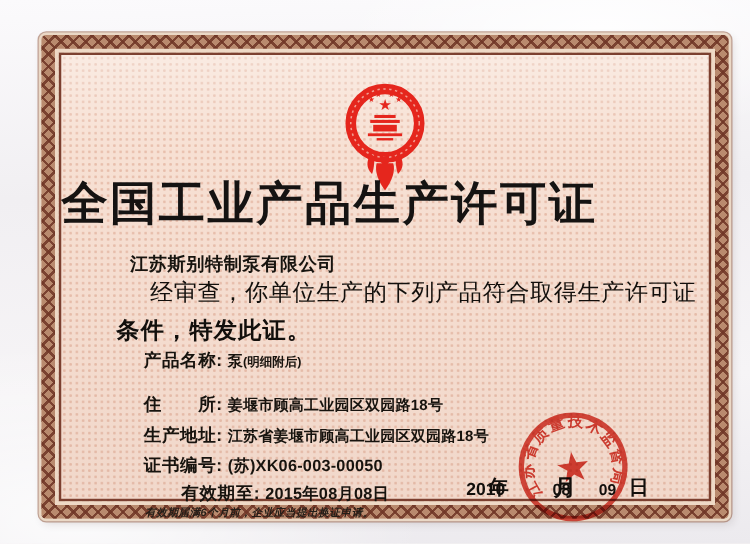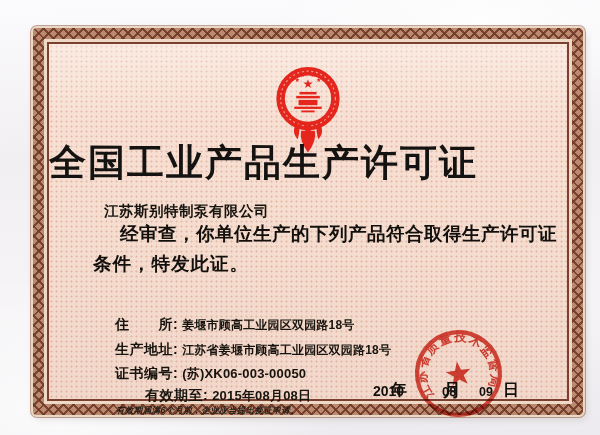--- a/index.html
+++ b/index.html
@@ -44,21 +44,21 @@
     font-family:"Liberation Serif","DejaVu Serif",serif;
     font-size:37px;font-weight:bold;color:#151312;letter-spacing:2px;white-space:nowrap;
   }
   .subtitle{
     position:absolute;left:0;right:0;top:138px;text-align:center;
     font-size:15px;font-weight:bold;color:#1d1a18;letter-spacing:3px;
   }
 
   
   .company{position:absolute;left:55px;top:158px;font-size:14.5px;font-weight:bold;color:#17140f;letter-spacing:.5px;}
-  .stmt1{position:absolute;left:71px;top:177px;font-size:18.5px;font-weight:bold;color:#120f0c;letter-spacing:.5px;white-space:nowrap;}
+  .stmt1{position:absolute;left:71px;top:177px;font-size:18.5px;font-weight:normal;color:#120f0c;letter-spacing:.5px;white-space:nowrap;}
   .stmt2{position:absolute;left:44px;top:207px;font-size:18.5px;font-weight:bold;color:#120f0c;letter-spacing:1px;}
 
   .frow{position:absolute;left:66px;white-space:nowrap;color:#17130e;}
   .frow .lab{font-size:14px;font-weight:bold;letter-spacing:.5px;}
   .frow .val{font-size:12px;font-weight:bold;margin-left:4px;letter-spacing:.2px;}
   .frow .valnote{font-size:10px;font-weight:bold;}
   .row-product{top:236px;}
   .row-address{top:271px;}
   .row-prodaddr{top:296px;}
   .row-certno{top:320px;}
@@ -110,20 +110,23 @@
           <path d="M48,66 C52,72 52,78 47,83 C45,78 45,71 45,68 Z"></path>
         </g>
       </svg>
 
       <div class="title">全国工业产品生产许可证</div>
 
       <div class="company">江苏斯别特制泵有限公司</div>
       <div class="stmt1">经审查，你单位生产的下列产品符合取得生产许可证</div>
       <div class="stmt2">条件，特发此证。</div>
 
+      <div class="frow row-product">
+        <span class="lab">产品名称:</span><span class="val">泵</span><span class="valnote">(明细附后)</span>
+      </div>
       <div class="frow row-address">
         <span class="lab">住　　所:</span><span class="val">姜堰市顾高工业园区双园路18号</span>
       </div>
       <div class="frow row-prodaddr">
         <span class="lab">生产地址:</span><span class="val">江苏省姜堰市顾高工业园区双园路18号</span>
       </div>
       <div class="frow row-certno">
         <span class="lab">证书编号:</span><span class="val">(苏)XK06-003-00050</span>
       </div>
       <div class="frow row-expiry">

